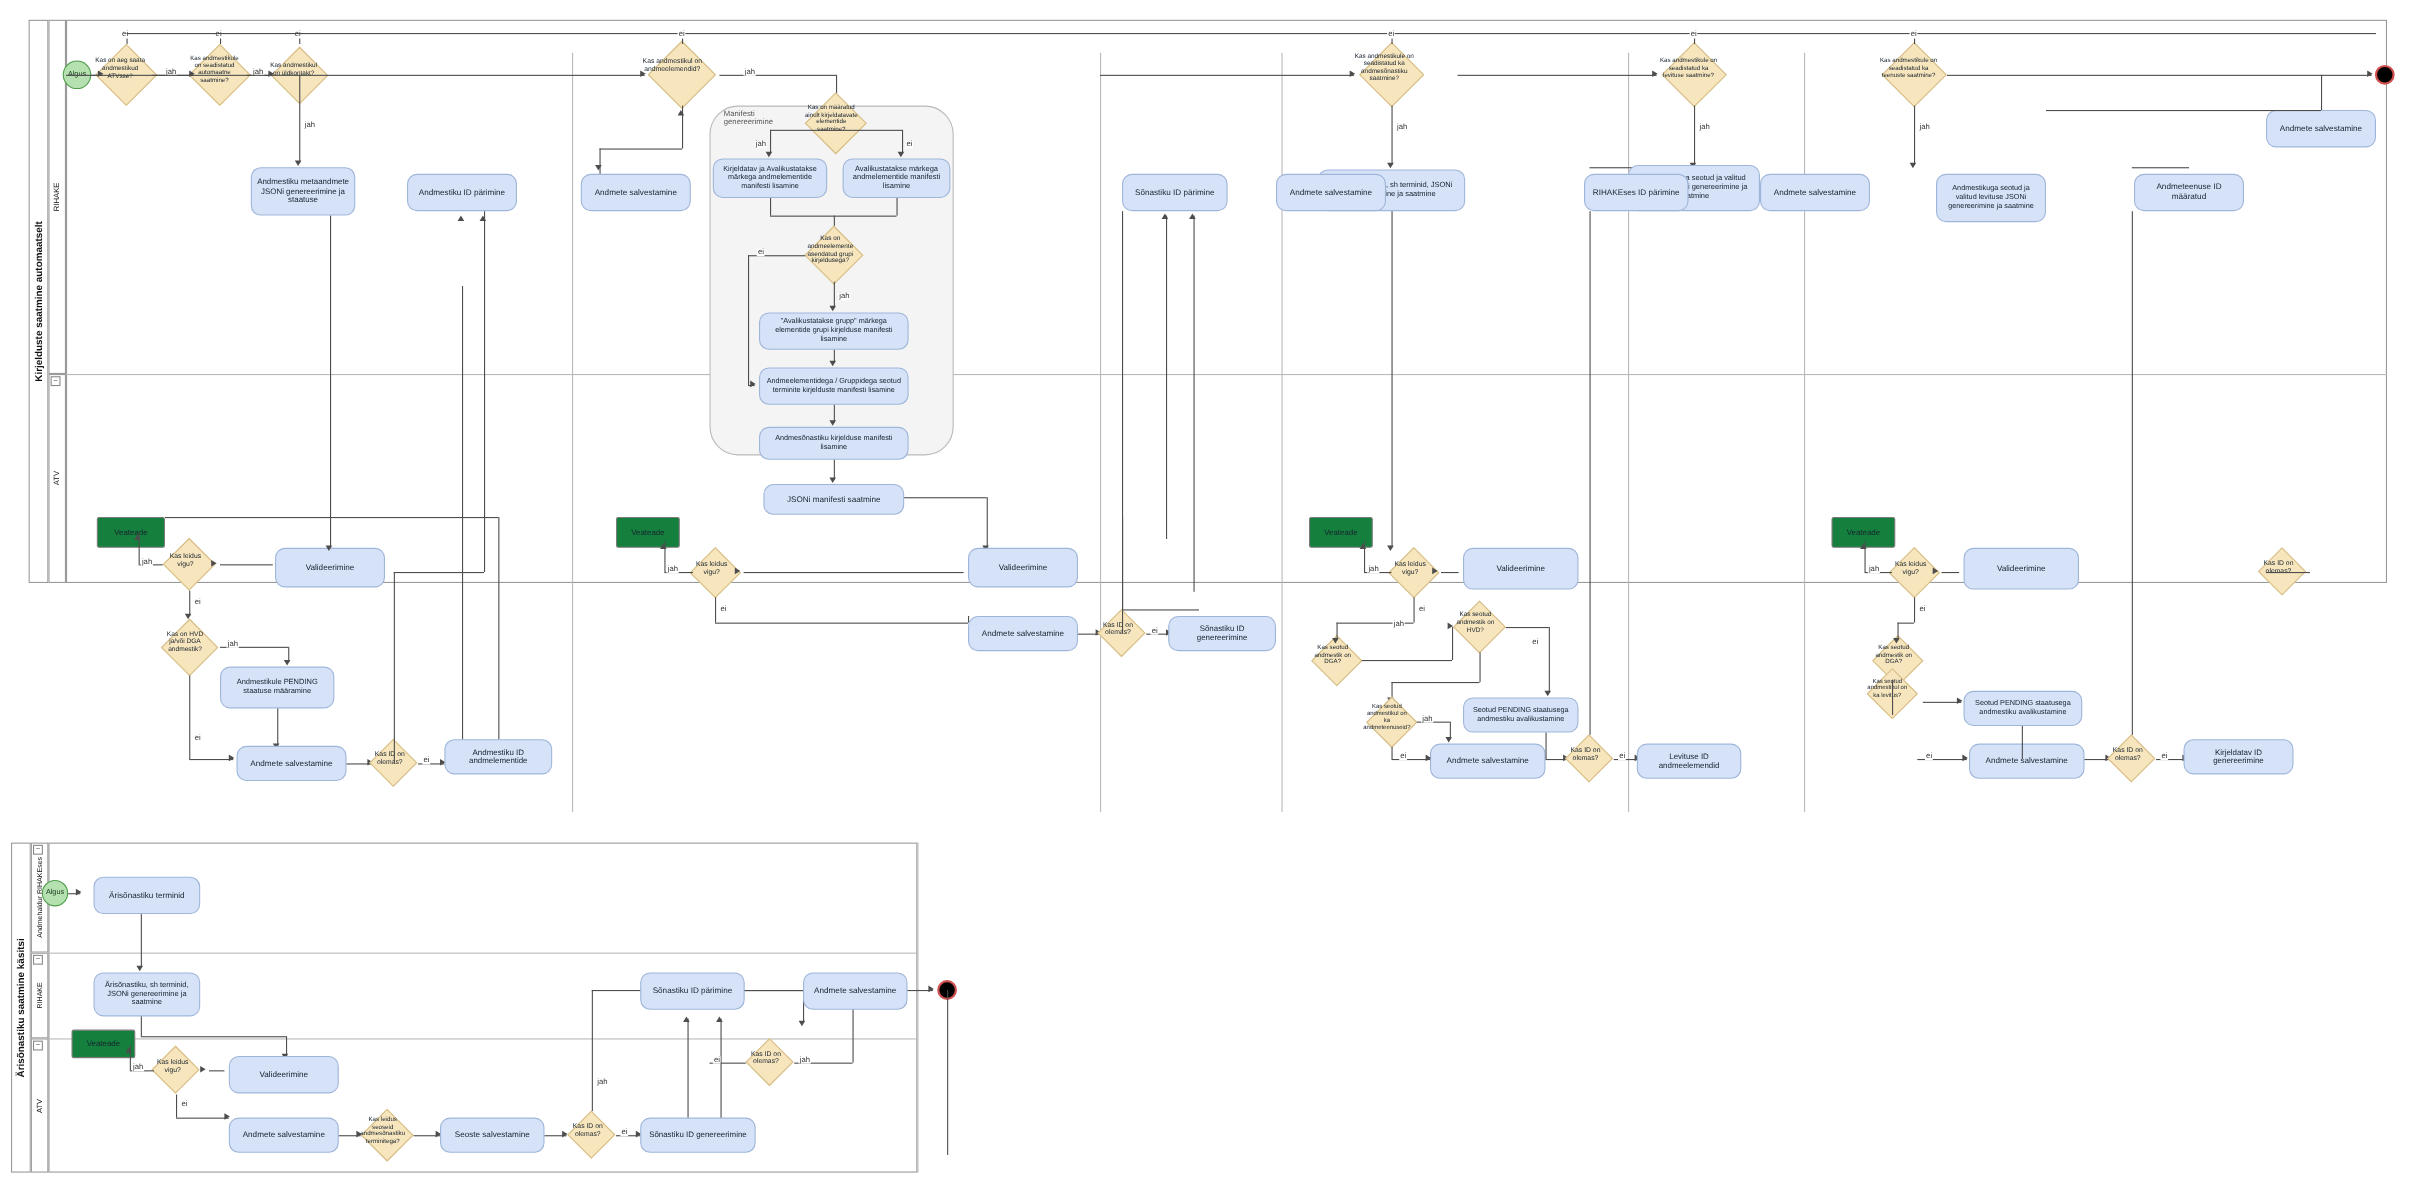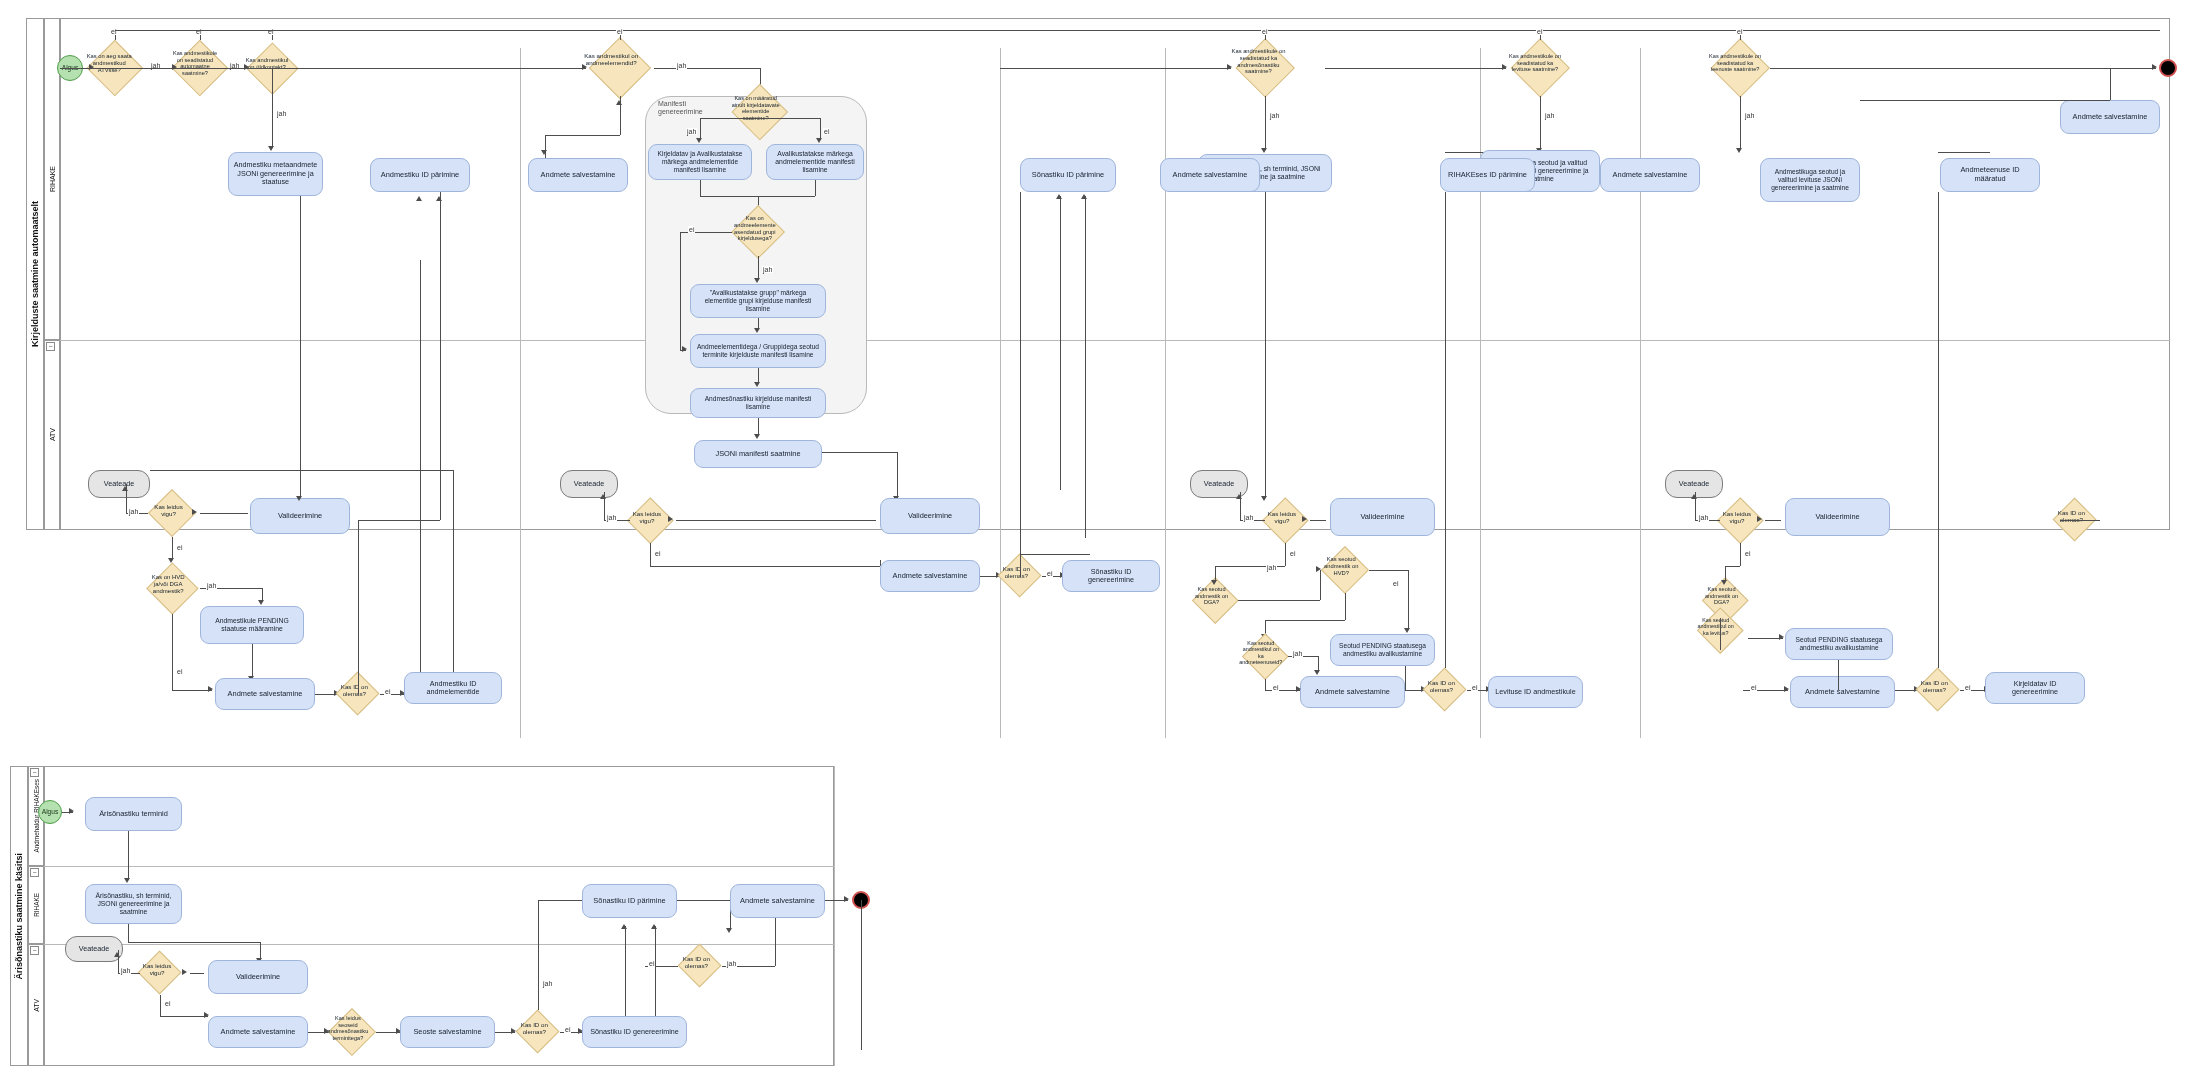--- a/index.html
+++ b/index.html
@@ -8,21 +8,21 @@
   #root{position:relative;width:2194px;height:1074px;overflow:hidden;background:#fff;}
 
   
   .node{position:absolute;box-sizing:border-box;display:flex;align-items:center;
         justify-content:center;text-align:center;line-height:1.18;}
   .task{background:#d6e2f7;border:1.4px solid #9fb6da;border-radius:9px;
         color:#16212e;padding:2px 4px;}
   .diamond{background:#f7e6bd;border:1.4px solid #d6bd86;color:#16212e;
         transform:rotate(45deg);}
   .diamond > span{transform:rotate(-45deg);display:block;width:150%;}
-  .plain{background:#e5e5e5;border:1.6px solid #7b7b7b;color:#16212e;border-radius:12px;}
+  .plain{background:#15803d;border:1.6px solid #7b7b7b;color:#16212e;border-radius:2px;}
   .start{background:#b5e0b0;border:1.6px solid #4f9e49;border-radius:50%;color:#17351a;}
   .endnode{position:absolute;border-radius:50%;background:#000;border:2px solid #d05050;
         box-sizing:border-box;}
   .lbl{position:absolute;font-size:7px;color:#333;background:#fff;padding:0 1px;
         white-space:nowrap;line-height:1;}
 
   
   .pool{position:absolute;border:1px solid #9a9a9a;background:transparent;box-sizing:border-box;}
   .poolband{position:absolute;border:1px solid #9a9a9a;background:#fff;box-sizing:border-box;
         display:flex;align-items:center;justify-content:center;}
@@ -353,21 +353,21 @@
     <div class="v" style="left:1405px;top:666px;height:24px;"></div>
     <div class="h" style="left:1405px;top:690px;width:20px;"></div>
     <div class="ar ar-r" style="left:1421.4px;top:686.4px;"></div>
     <div class="node diamond" style="left:1429.4413012729844px;top:674.4413012729844px;width:31.11739745403112px;height:31.11739745403112px;font-size:6.2px;">
       <span style="width: 52px; margin-left: -10.4413px;">Kas ID on olemas?</span>
     </div>
     <div class="h" style="left:1467px;top:690px;width:23px;"></div>
     <div class="ar ar-r" style="left:1486.4px;top:686.4px;"></div>
     <div class="lbl" style="left:1471px;top:684px;">ei</div>
     <div class="node task" style="left:1488px;top:676px;width:95px;height:32px;font-size:7.2px;">
-      <span>Levituse ID andmestikule</span>
+      <span>Levituse ID andmeelemendid</span>
     </div>
     <div class="v" style="left:1445px;top:192px;height:476px;"></div>
     <div class="h" style="left:1445px;top:152px;width:55px;"></div>
     <div class="node diamond" style="left:1518.7835926449789px;top:46.78359264497878px;width:42.432814710042436px;height:42.432814710042436px;font-size:5.6px;">
       <span style="width: 72px; margin-left: -14.7836px;">Kas andmestikule on seadistatud ka levituse saatmine?</span>
     </div>
     <div class="h" style="left:1325px;top:68px;width:181px;"></div>
     <div class="ar ar-r" style="left:1502.4px;top:64.4px;"></div>
     <div class="v" style="left:1540px;top:30px;height:10px;"></div>
     <div class="lbl" style="left:1536px;top:28px;">ei</div>

